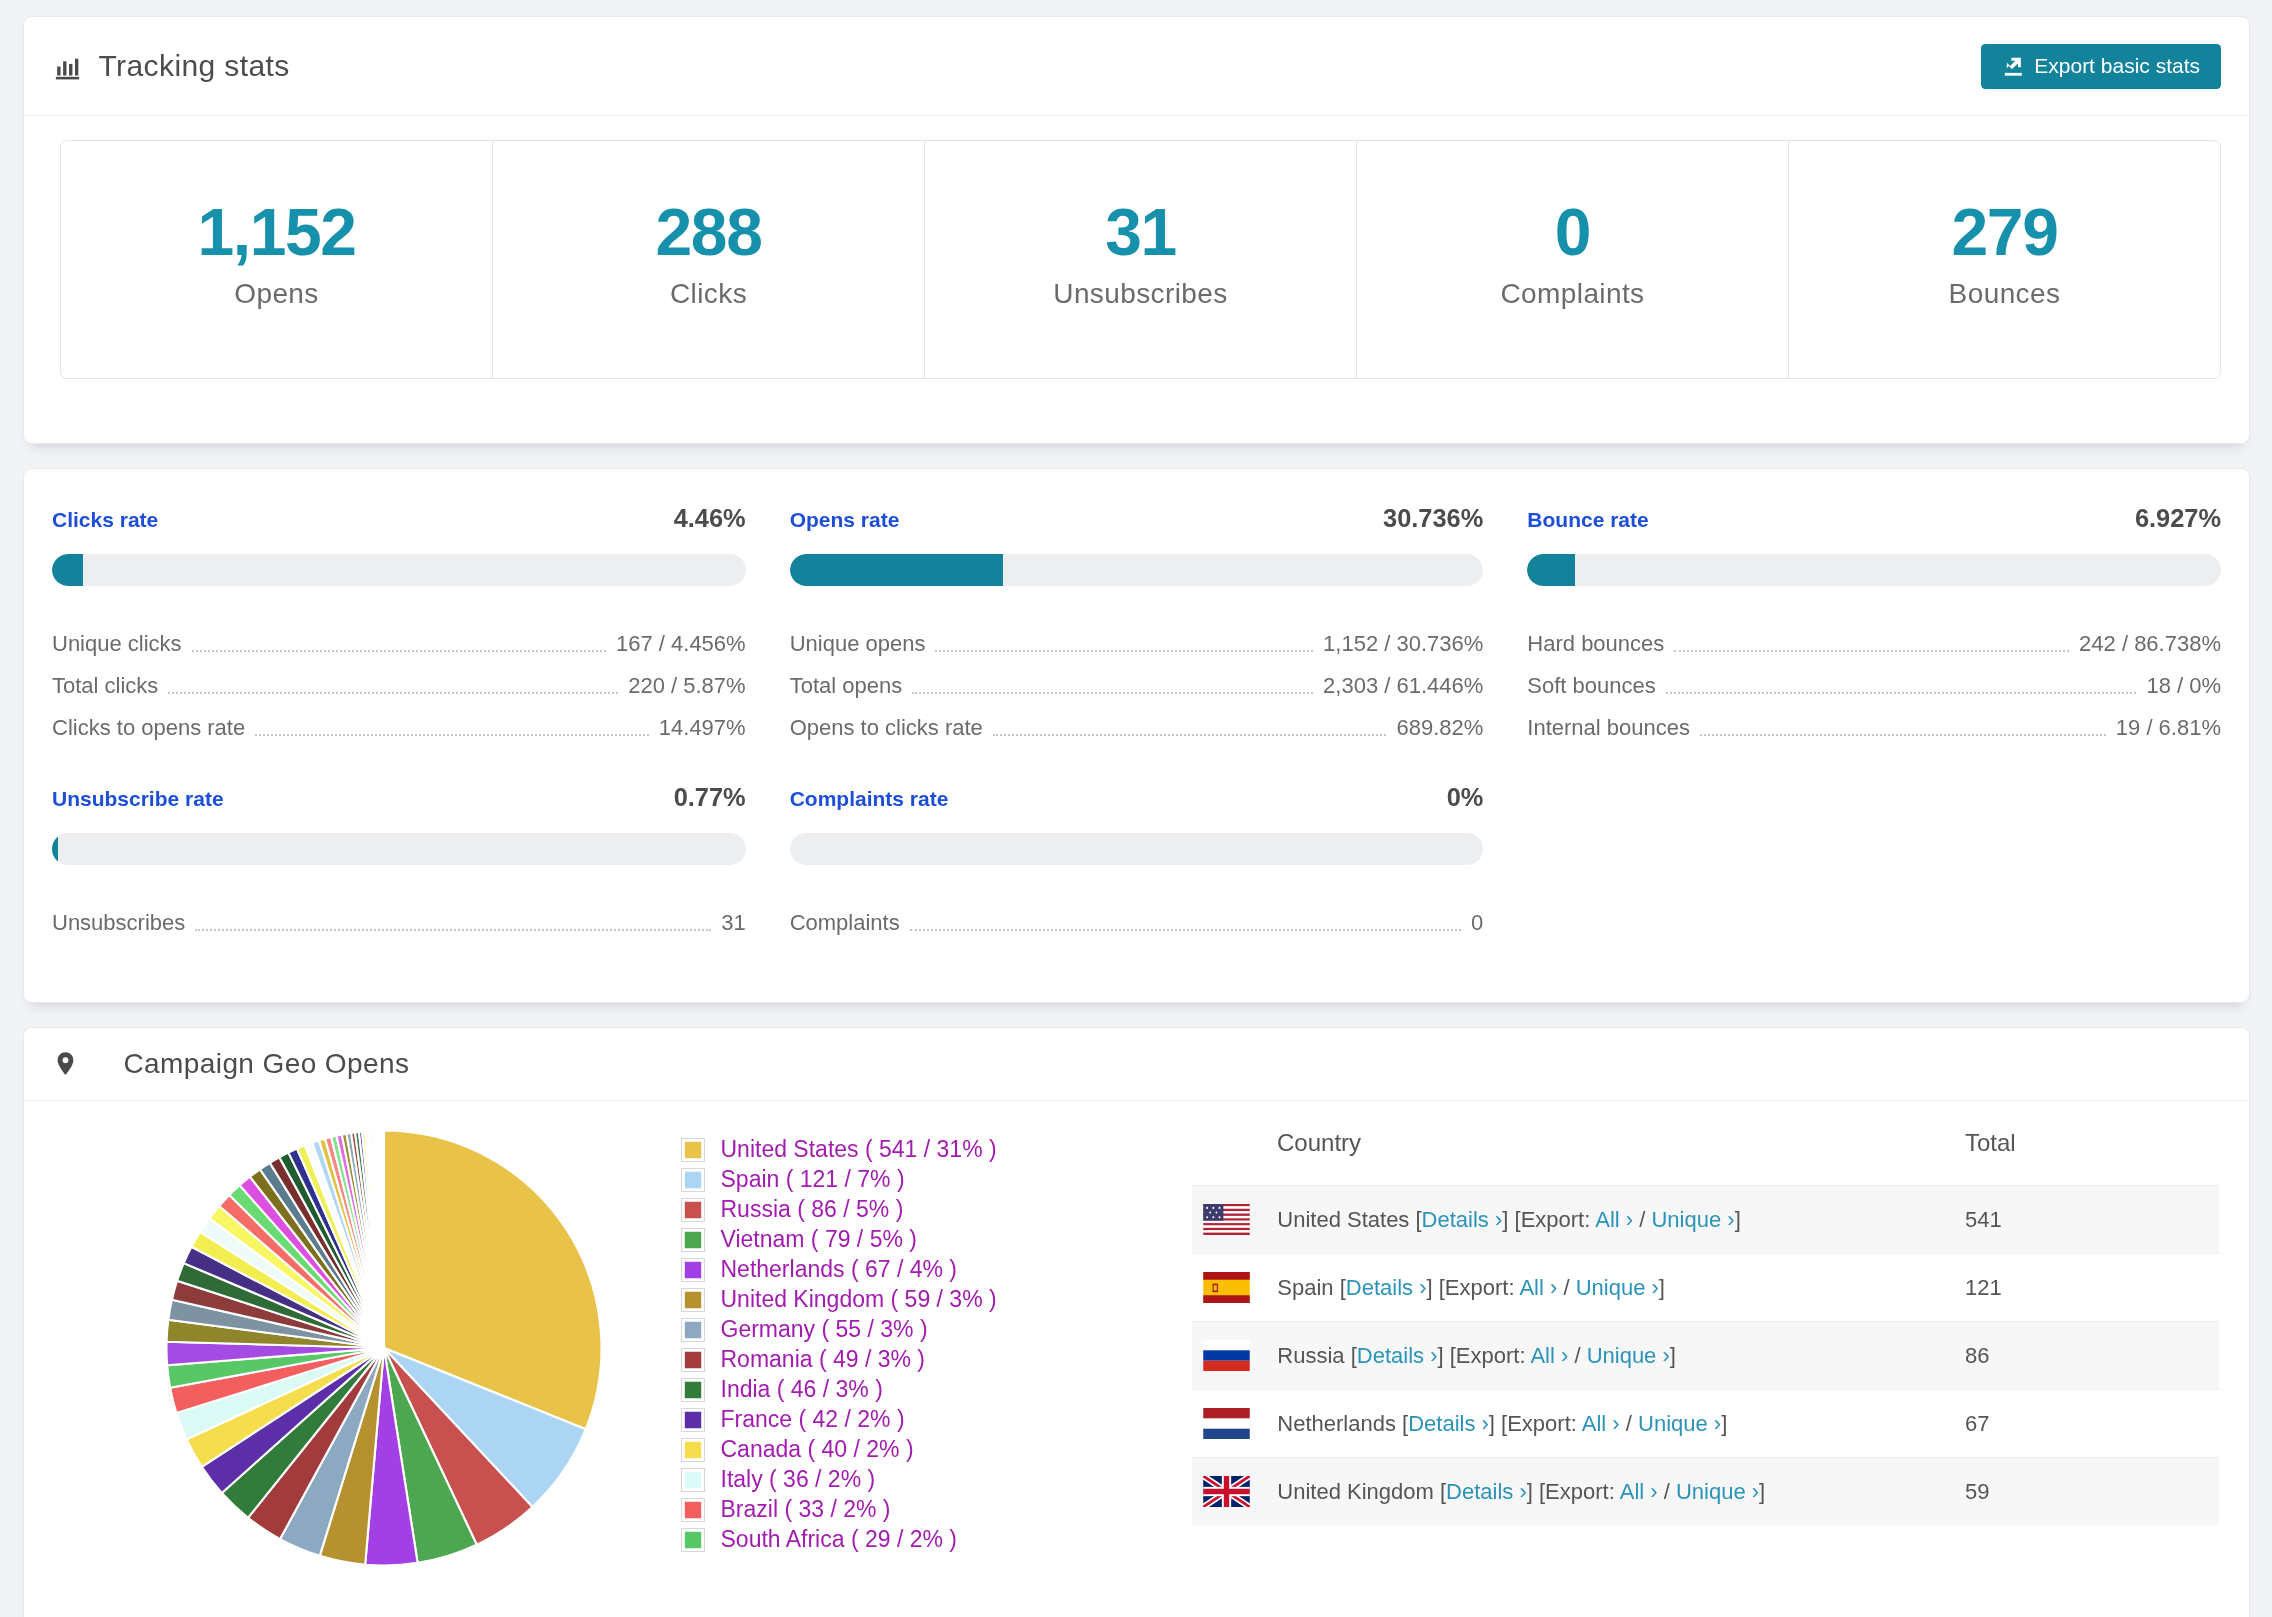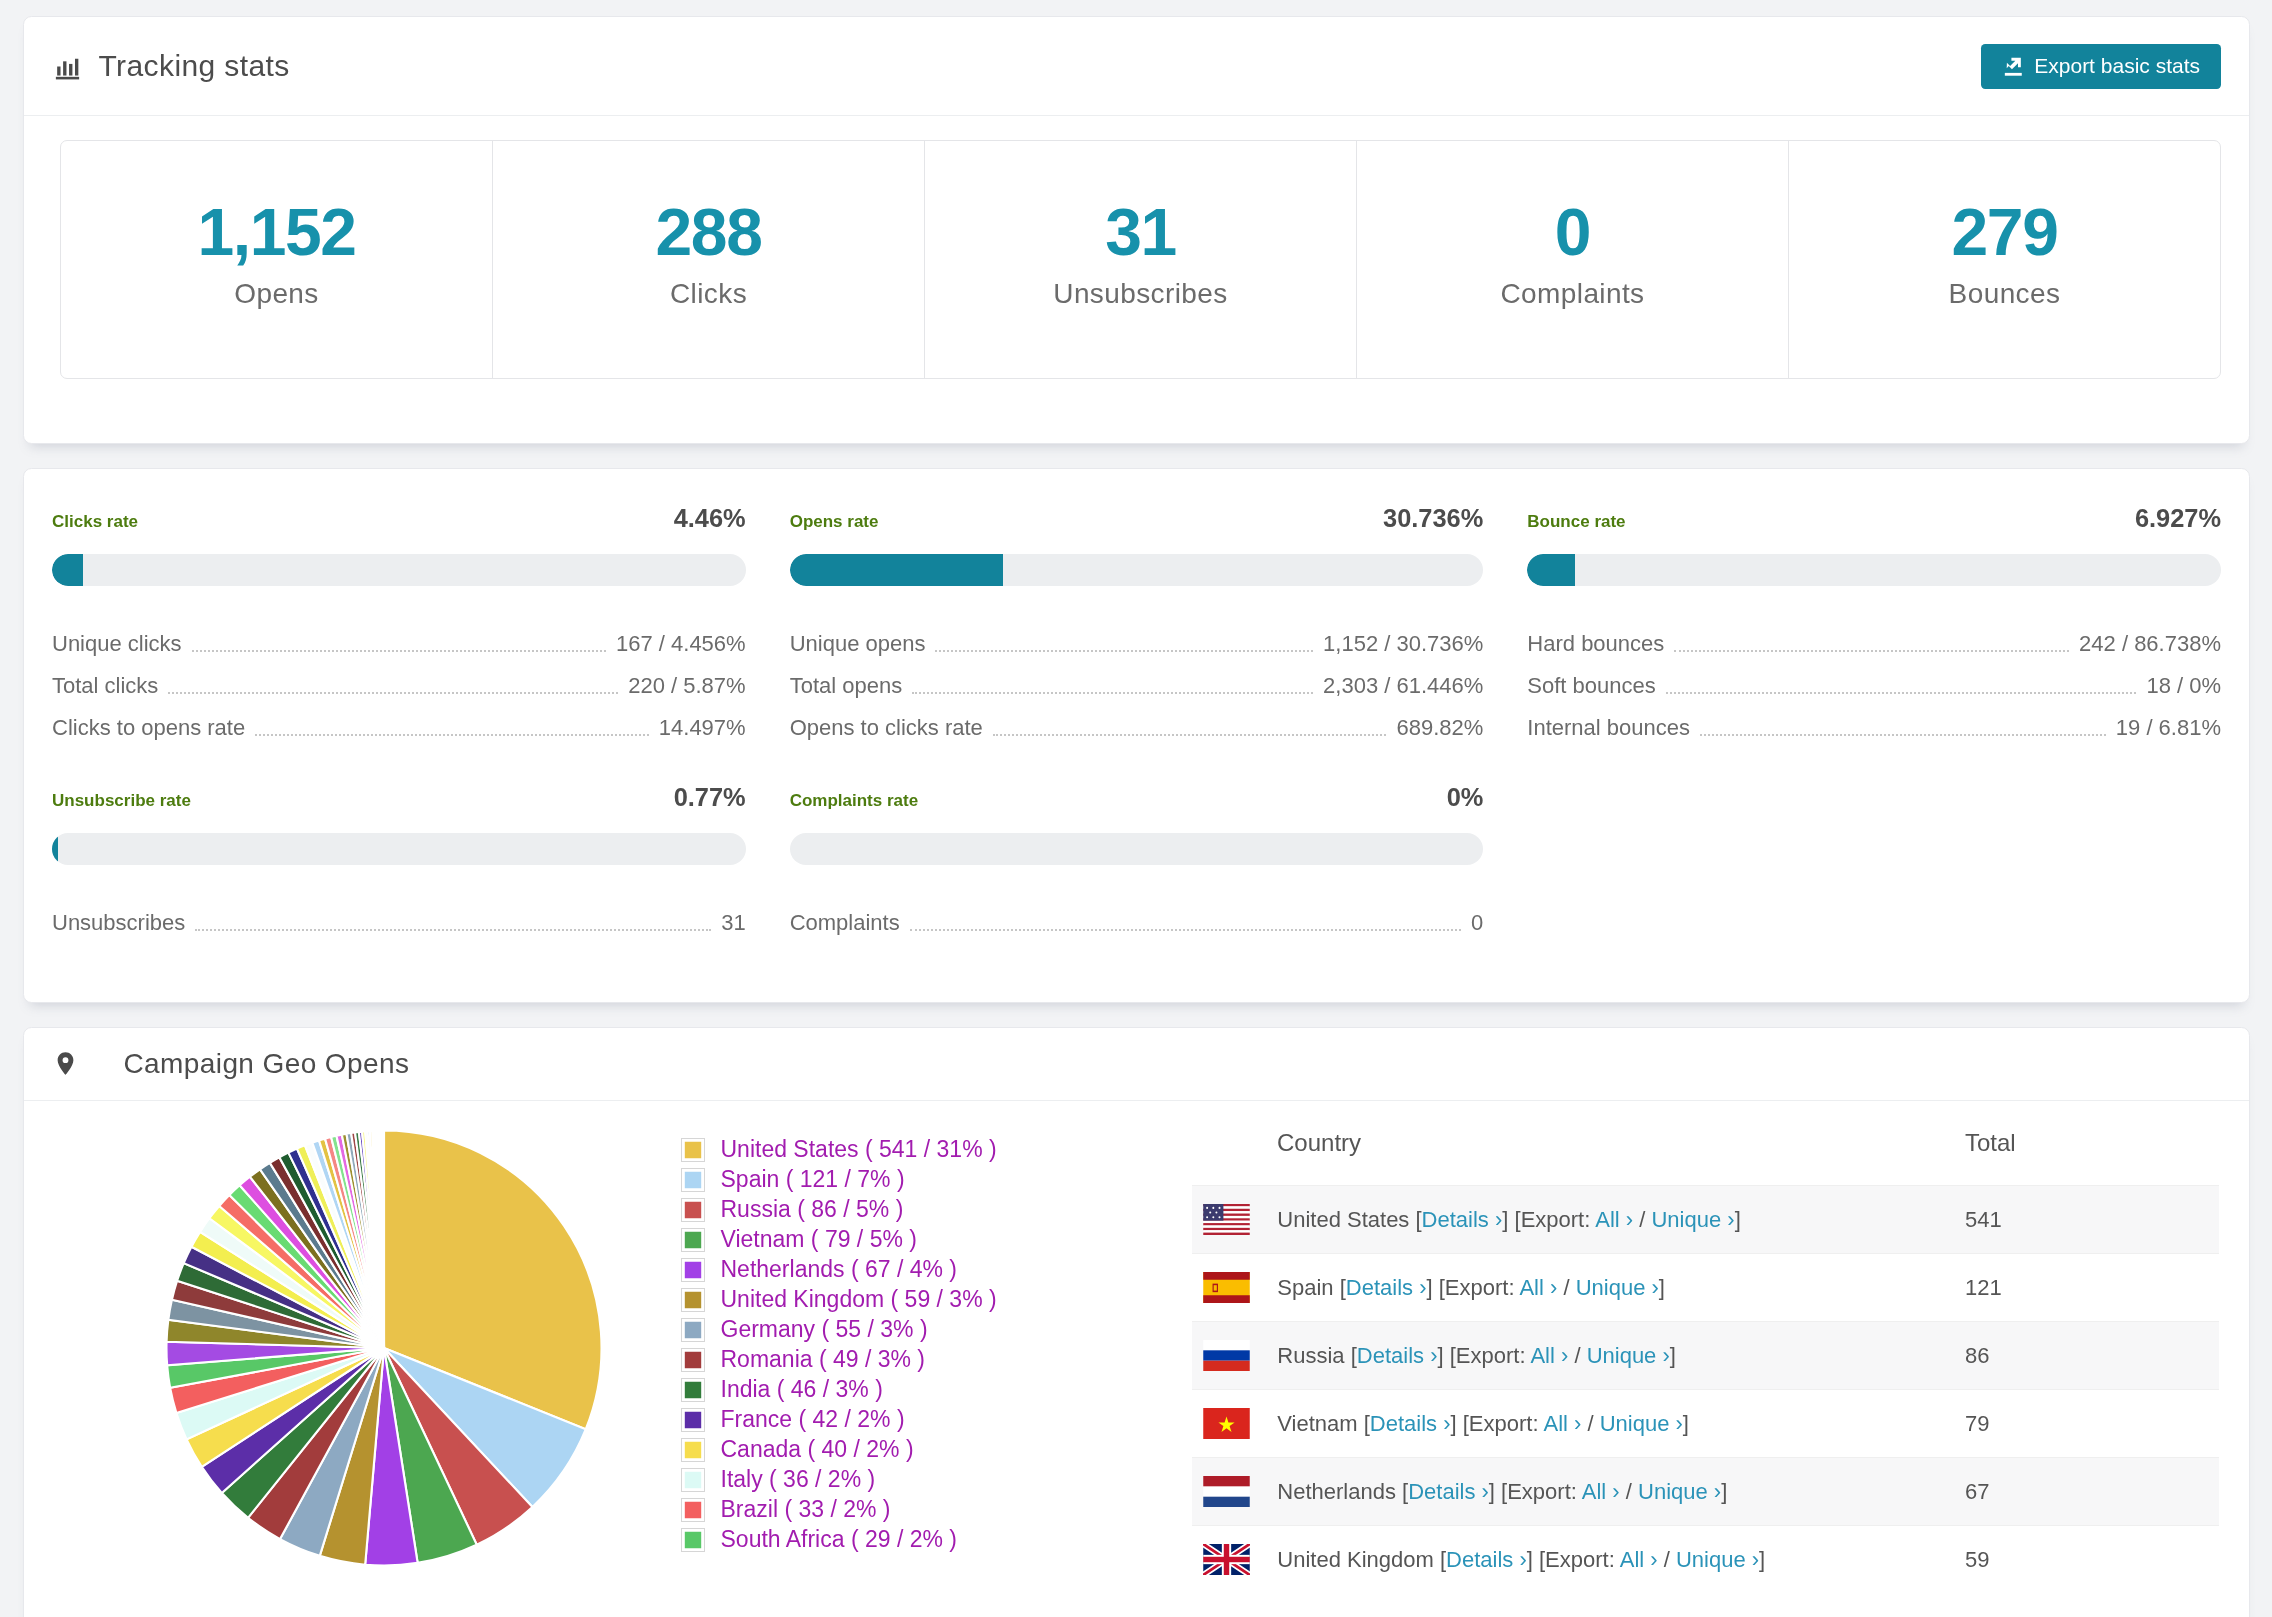--- a/index.html
+++ b/index.html
@@ -60,21 +60,21 @@
     font-size:28px; color:#6b6b6b; letter-spacing:0.4px;
   }
 
   
   .rates-card { padding:35px 28px 64px 28px; }
   .rates-grid {
     display:grid; grid-template-columns:repeat(3,1fr);
     column-gap:44px; row-gap:40px;
   }
   .rate-title-row { display:flex; align-items:baseline; }
-  .rate-title { font-size:17px; font-weight:700; color:#4d7c0f; }
+  .rate-title { font-size:21px; font-weight:700; color:#1d4ed8; }
   .rate-value { margin-left:auto; font-size:25.4px; font-weight:700; color:#4c4c4c; }
   .rate-bar {
     margin-top:21px; height:32px; border-radius:16px;
     background:#eceef0; overflow:hidden;
   }
   .rate-fill { height:100%; background:#12839B; border-radius:16px 0 0 16px; }
   .rate-rows { margin-top:31px; }
   .rate-row {
     display:flex; align-items:flex-end;
     font-size:22px; color:#6b6b6b; height:42px;
@@ -501,34 +501,20 @@
                     <span class="c-text"><span>Russia</span><span class="dim"> [</span><a>Details ›</a><span class="dim">] [Export: </span><a>All ›</a><span class="dim"> / </span><a>Unique ›</a><span class="dim">]</span></span>
                   </div>
                 </td>
                 <td>86</td>
               </tr>
               <tr>
                 <td>
                   <div class="c-cell">
                     <span class="flag">
                       <svg viewBox="0 0 60 40">
-                        <rect width="60" height="40" fill="#DA251D"></rect>
-                        <path fill="#FFFF00" d="M30 11l2.47 7.6h8l-6.47 4.7 2.47 7.6L30 26.2l-6.47 4.7 2.47-7.6-6.47-4.7h8z"></path>
-                      </svg>
-                    </span>
-                    <span class="c-text"><span>Vietnam</span><span class="dim"> [</span><a>Details ›</a><span class="dim">] [Export: </span><a>All ›</a><span class="dim"> / </span><a>Unique ›</a><span class="dim">]</span></span>
-                  </div>
-                </td>
-                <td>79</td>
-              </tr>
-              <tr>
-                <td>
-                  <div class="c-cell">
-                    <span class="flag">
-                      <svg viewBox="0 0 60 40">
                         <rect width="60" height="40" fill="#fff"></rect>
                         <rect width="60" height="13.3" fill="#AE1C28"></rect>
                         <rect y="26.7" width="60" height="13.3" fill="#21468B"></rect>
                       </svg>
                     </span>
                     <span class="c-text"><span>Netherlands</span><span class="dim"> [</span><a>Details ›</a><span class="dim">] [Export: </span><a>All ›</a><span class="dim"> / </span><a>Unique ›</a><span class="dim">]</span></span>
                   </div>
                 </td>
                 <td>67</td>
               </tr>

